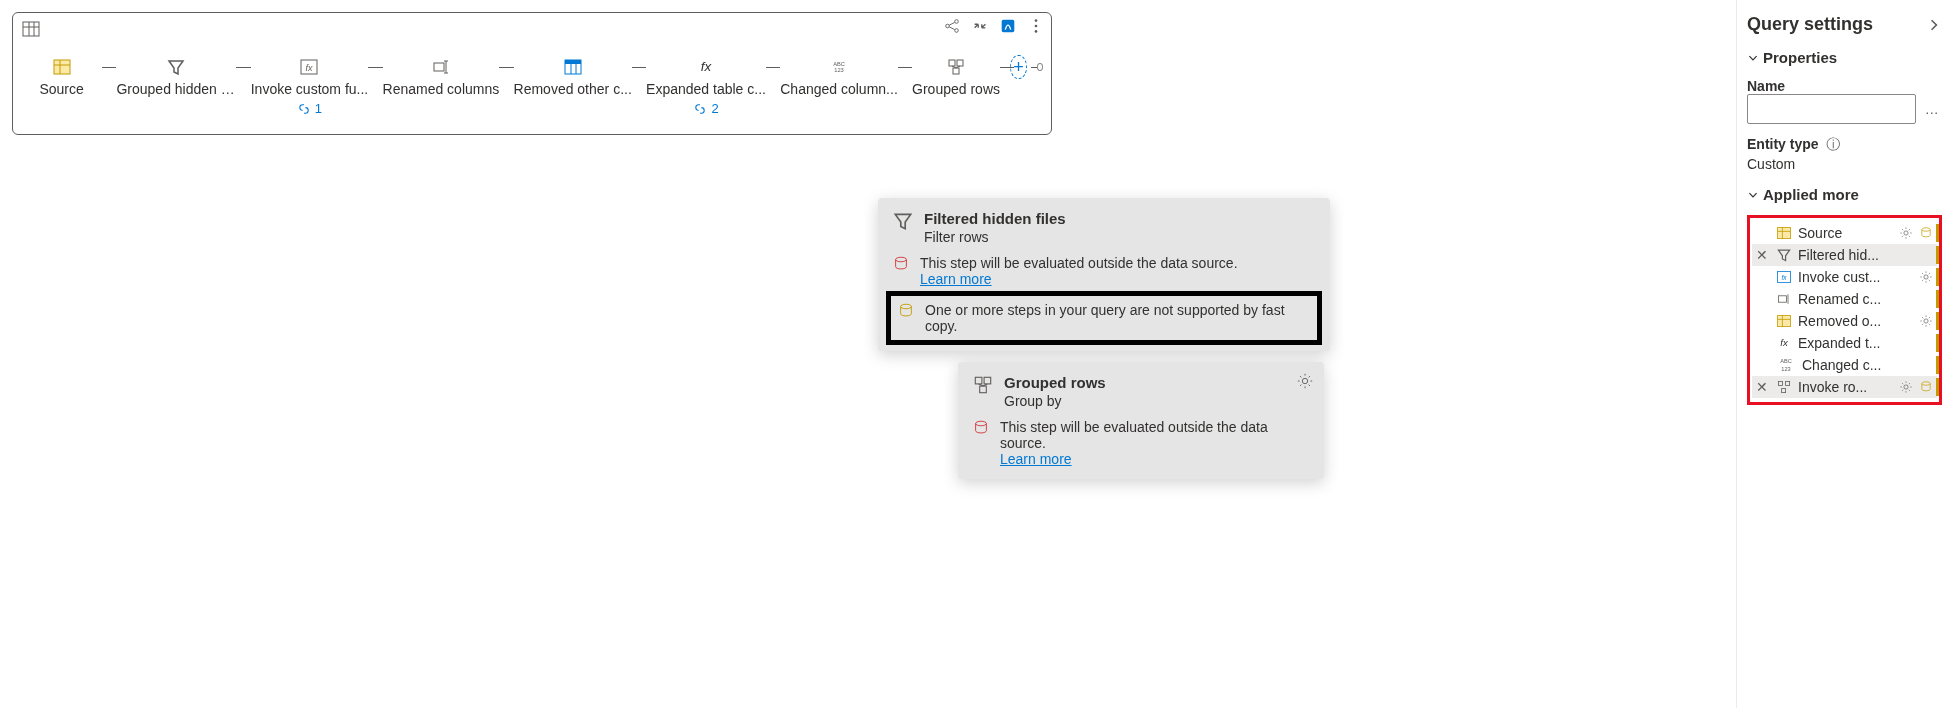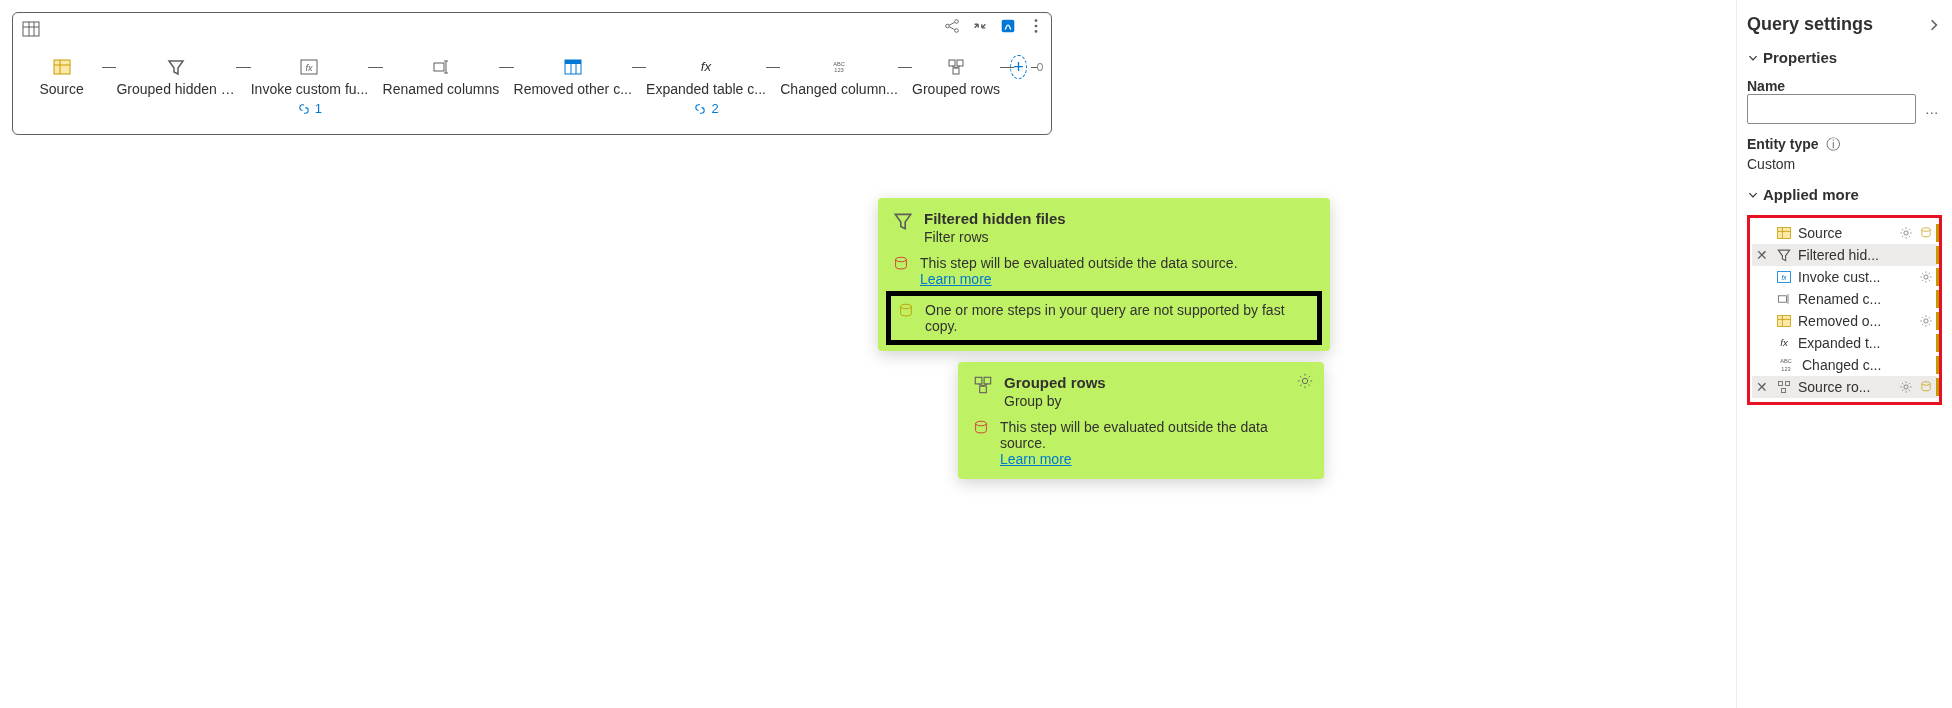--- a/index.html
+++ b/index.html
@@ -102,21 +102,21 @@
       font-size: 18px;
       align-self: flex-start;
       margin-top: -2px;
       margin-left: -4px;
       margin-right: 4px;
     }
 
     
     .popup {
       position: absolute;
-      background: #bef264;
+      background: #e5e5e5;
       border-radius: 4px;
       box-shadow: 0 4px 16px rgba(0,0,0,0.18);
       padding: 12px 14px;
       display: flex;
       flex-direction: column;
       gap: 10px;
     }
     .popup-header {
       display: flex;
       align-items: flex-start;
@@ -599,21 +599,21 @@
       </div>
       <div class="step-item selected">
         <span class="close">✕</span>
         <span>
           <svg width="16" height="16" viewBox="0 0 20 20">
             <rect x="3" y="3" width="5" height="5" fill="none" stroke="#605e5c"></rect>
             <rect x="12" y="3" width="5" height="5" fill="none" stroke="#605e5c"></rect>
             <rect x="7" y="12" width="5" height="5" fill="none" stroke="#605e5c"></rect>
           </svg>
         </span>
-        <span class="txt">Source ro...</span>
+        <span class="txt">Invoke ro...</span>
         <span>
           <svg width="14" height="14" viewBox="0 0 20 20">
             <circle cx="10" cy="10" r="3" fill="none" stroke="#605e5c"></circle>
             <path d="M10 2 V4 M10 16 V18 M2 10 H4 M16 10 H18 M4.5 4.5 L6 6 M14 14 L15.5 15.5 M15.5 4.5 L14 6 M6 14 L4.5 15.5" stroke="#605e5c"></path>
           </svg>
         </span>
         <span>
           <svg width="14" height="14" viewBox="0 0 20 20">
             <ellipse cx="10" cy="5" rx="6" ry="2.5" fill="none" stroke="#c19c00"></ellipse>
             <path d="M4 5 V13 A6 2.5 0 0 0 16 13 V5" fill="none" stroke="#c19c00"></path>

